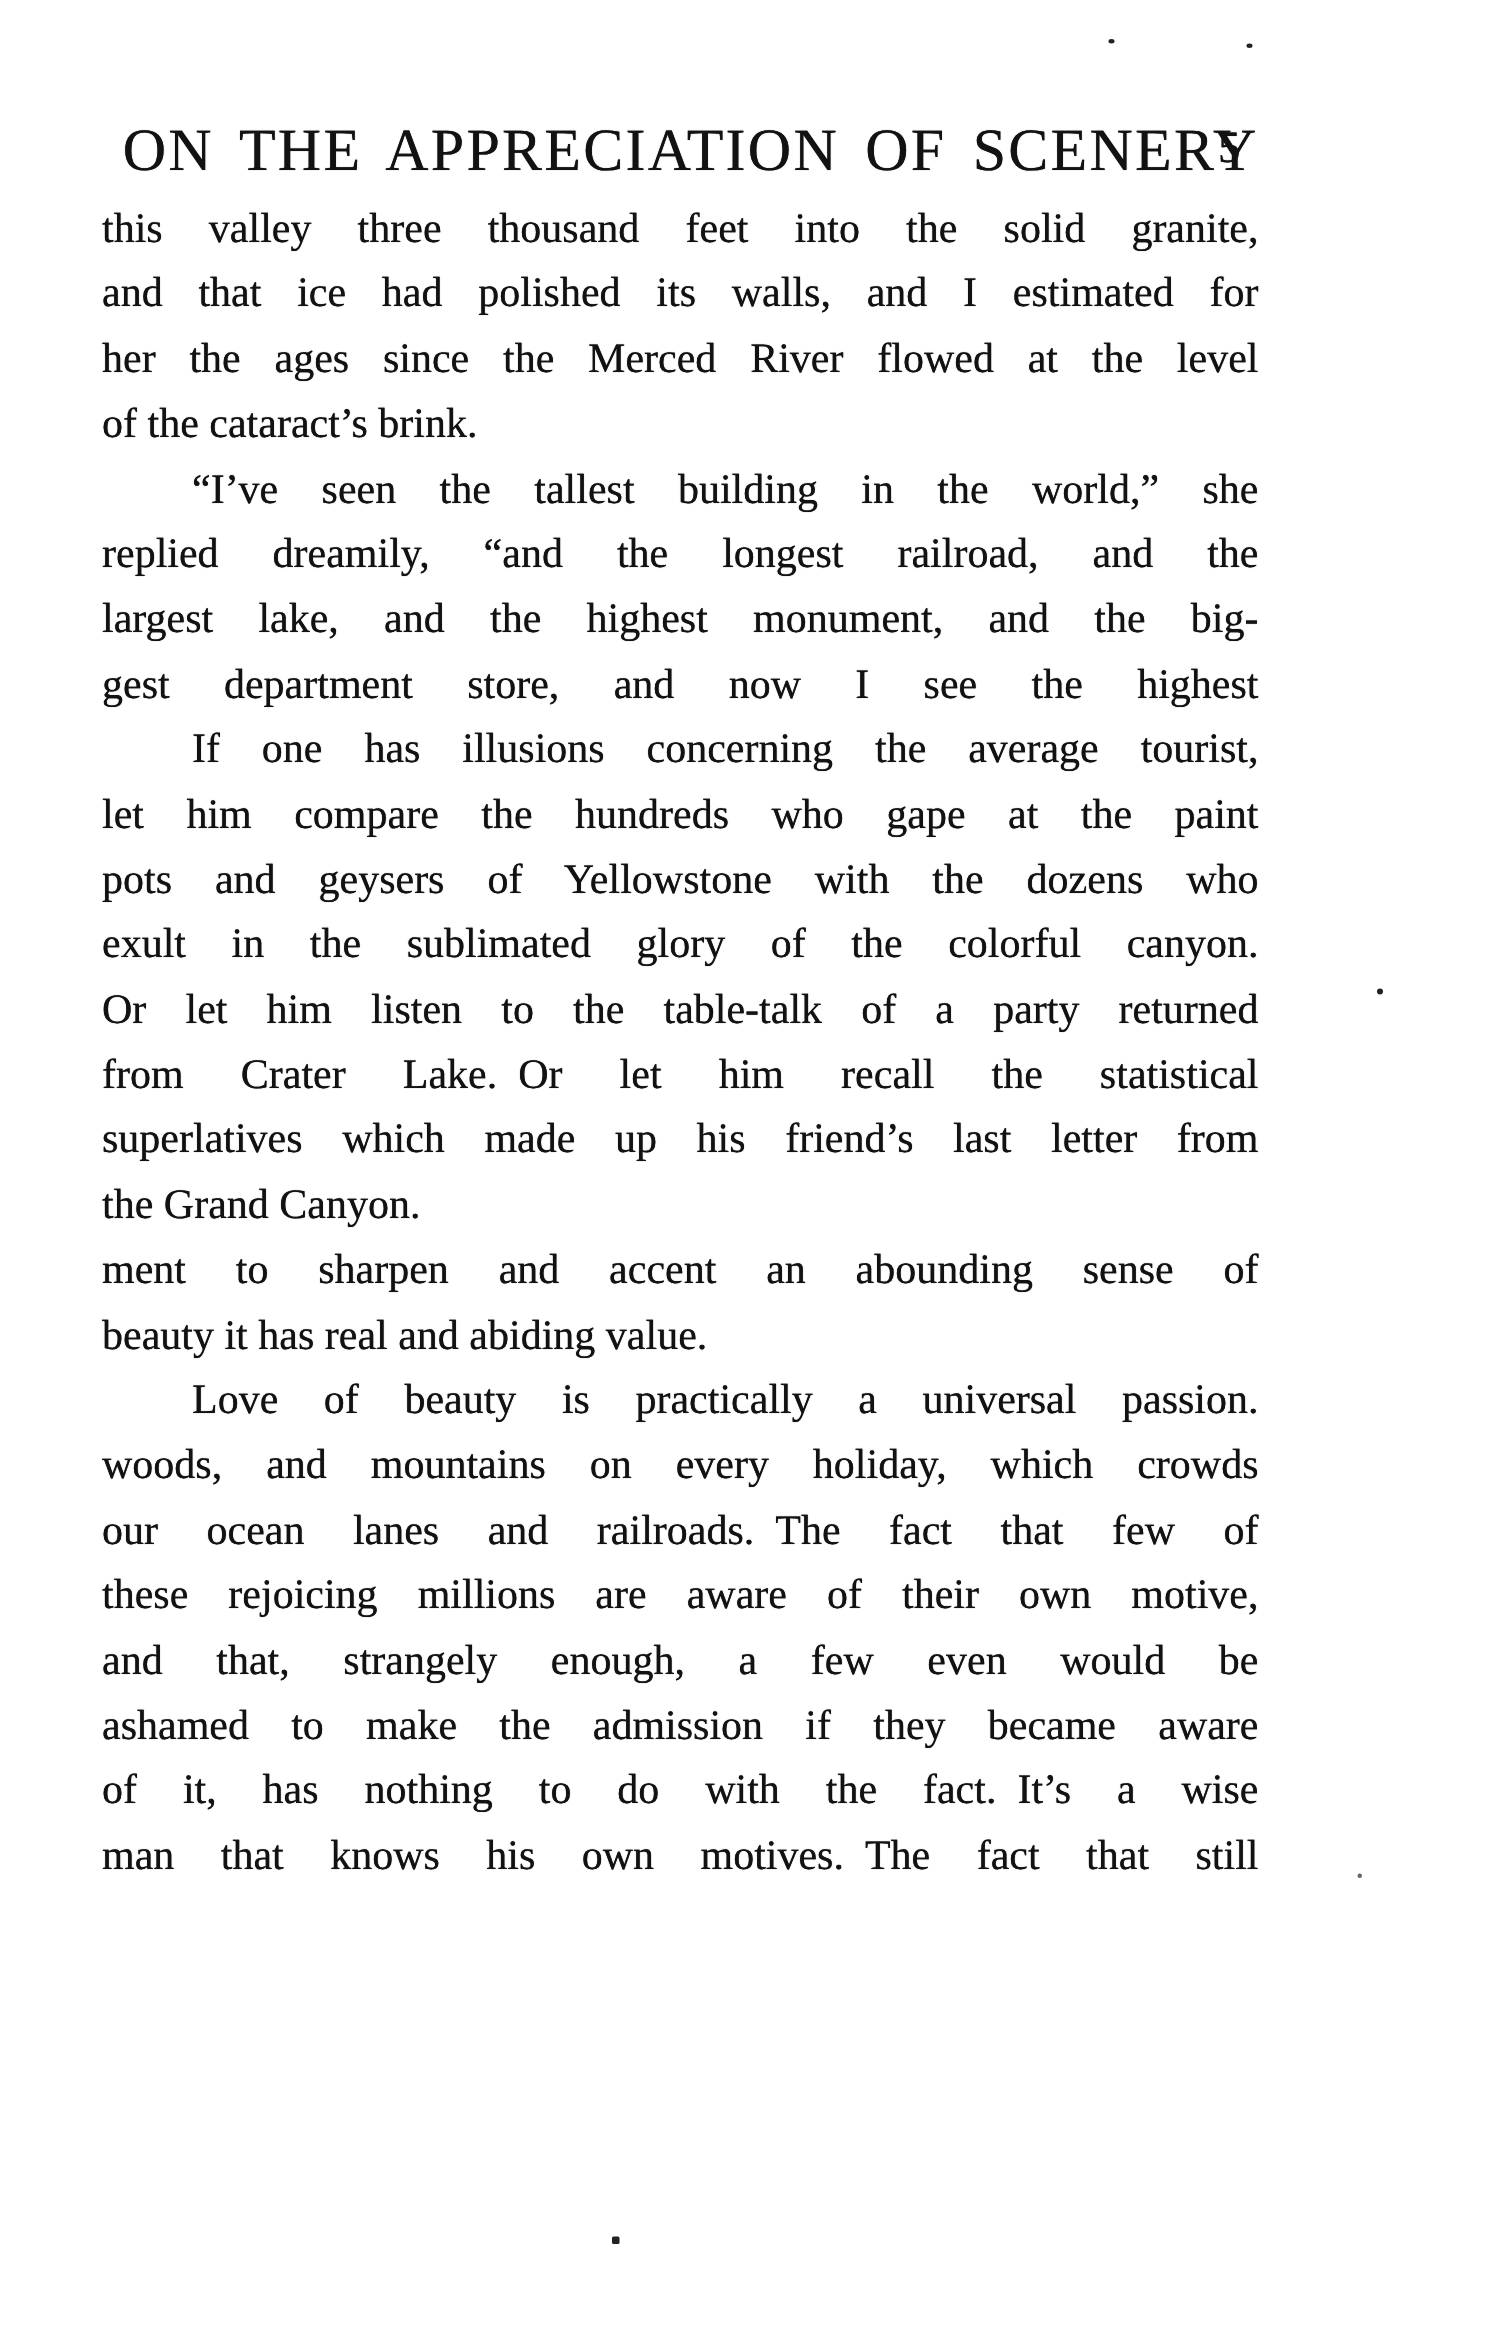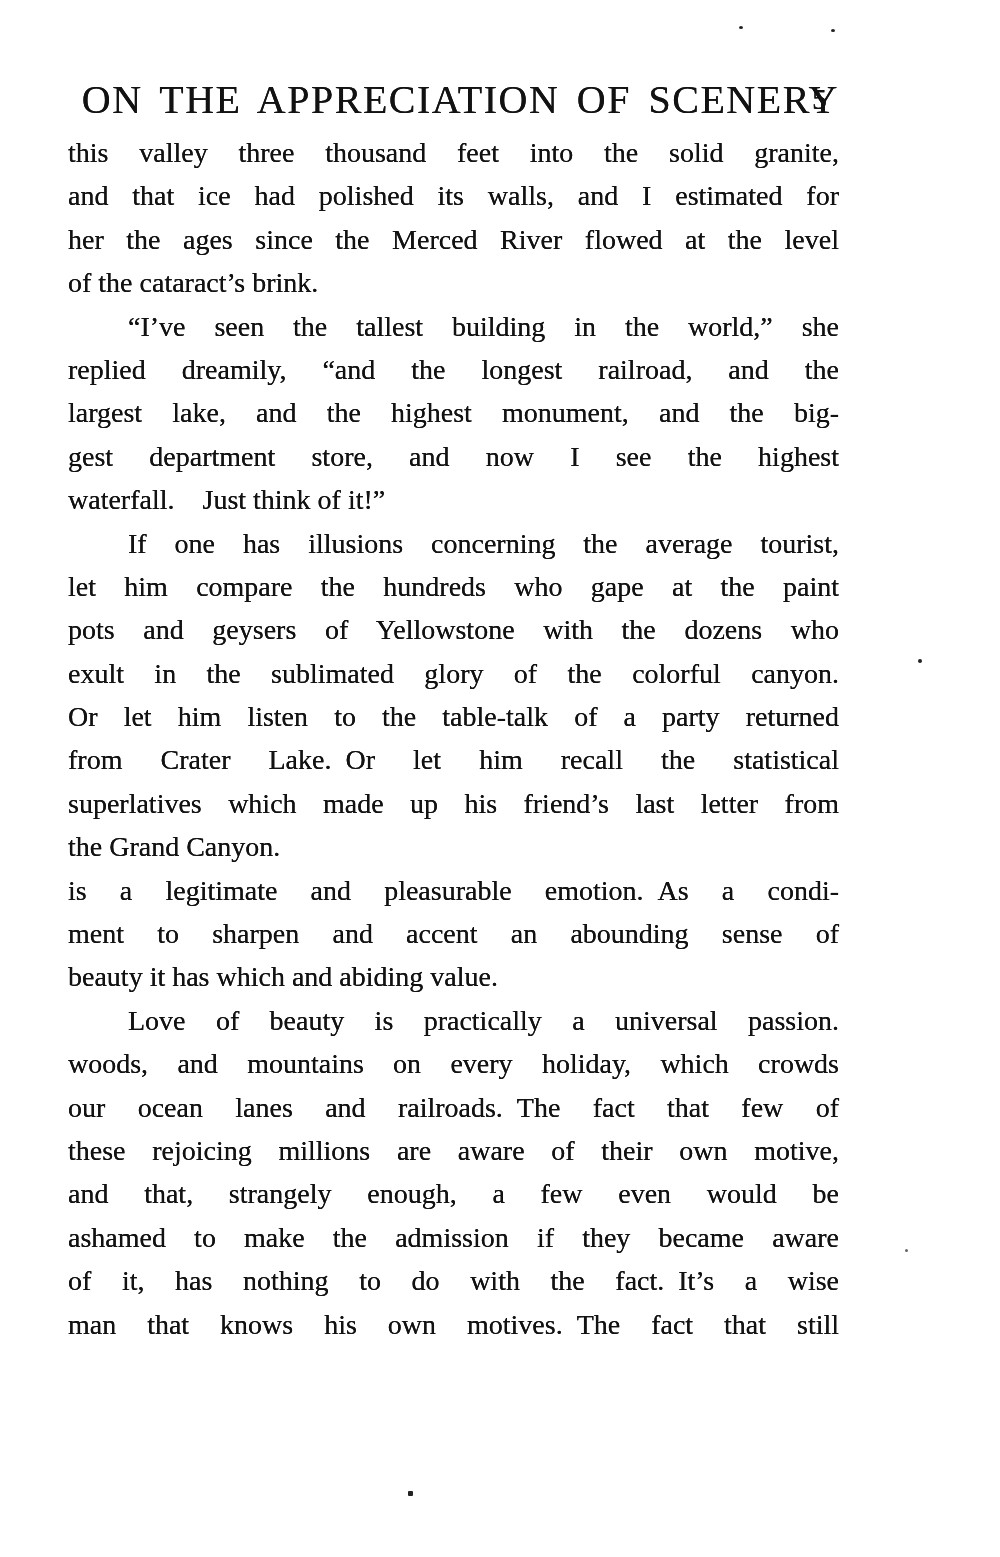--- a/index.html
+++ b/index.html
@@ -85,36 +85,34 @@
         <div class="line">this valley three thousand feet into the solid granite,</div>
         <div class="line">and that ice had polished its walls, and I estimated for</div>
         <div class="line">her the ages since the Merced River flowed at the level</div>
         <div class="line last">of the cataract’s brink.</div>
       </div>
       <div>
         <div class="line indent">“I’ve seen the tallest building in the world,” she</div>
         <div class="line">replied dreamily, “and the longest railroad, and the</div>
         <div class="line">largest lake, and the highest monument, and the big-</div>
         <div class="line">gest department store, and now I see the highest</div>
-        <div class="line last">waterfall.  Just think of it!”</div>
       </div>
       <div>
         <div class="line indent">If one has illusions concerning the average tourist,</div>
         <div class="line">let him compare the hundreds who gape at the paint</div>
         <div class="line">pots and geysers of Yellowstone with the dozens who</div>
         <div class="line">exult in the sublimated glory of the colorful canyon.</div>
         <div class="line">Or let him listen to the table-talk of a party returned</div>
         <div class="line">from Crater Lake. Or let him recall the statistical</div>
         <div class="line">superlatives which made up his friend’s last letter from</div>
         <div class="line last">the Grand Canyon.</div>
       </div>
       <div>
-        <div class="line">is a legitimate and pleasurable emotion. As a condi-</div>
         <div class="line">ment to sharpen and accent an abounding sense of</div>
-        <div class="line last">beauty it has which and abiding value.</div>
+        <div class="line last">beauty it has real and abiding value.</div>
       </div>
       <div>
         <div class="line indent">Love of beauty is practically a universal passion.</div>
         <div class="line">woods, and mountains on every holiday, which crowds</div>
         <div class="line">our ocean lanes and railroads. The fact that few of</div>
         <div class="line">these rejoicing millions are aware of their own motive,</div>
         <div class="line">and that, strangely enough, a few even would be</div>
         <div class="line">ashamed to make the admission if they became aware</div>
         <div class="line">of it, has nothing to do with the fact. It’s a wise</div>
         <div class="line">man that knows his own motives. The fact that still</div>

